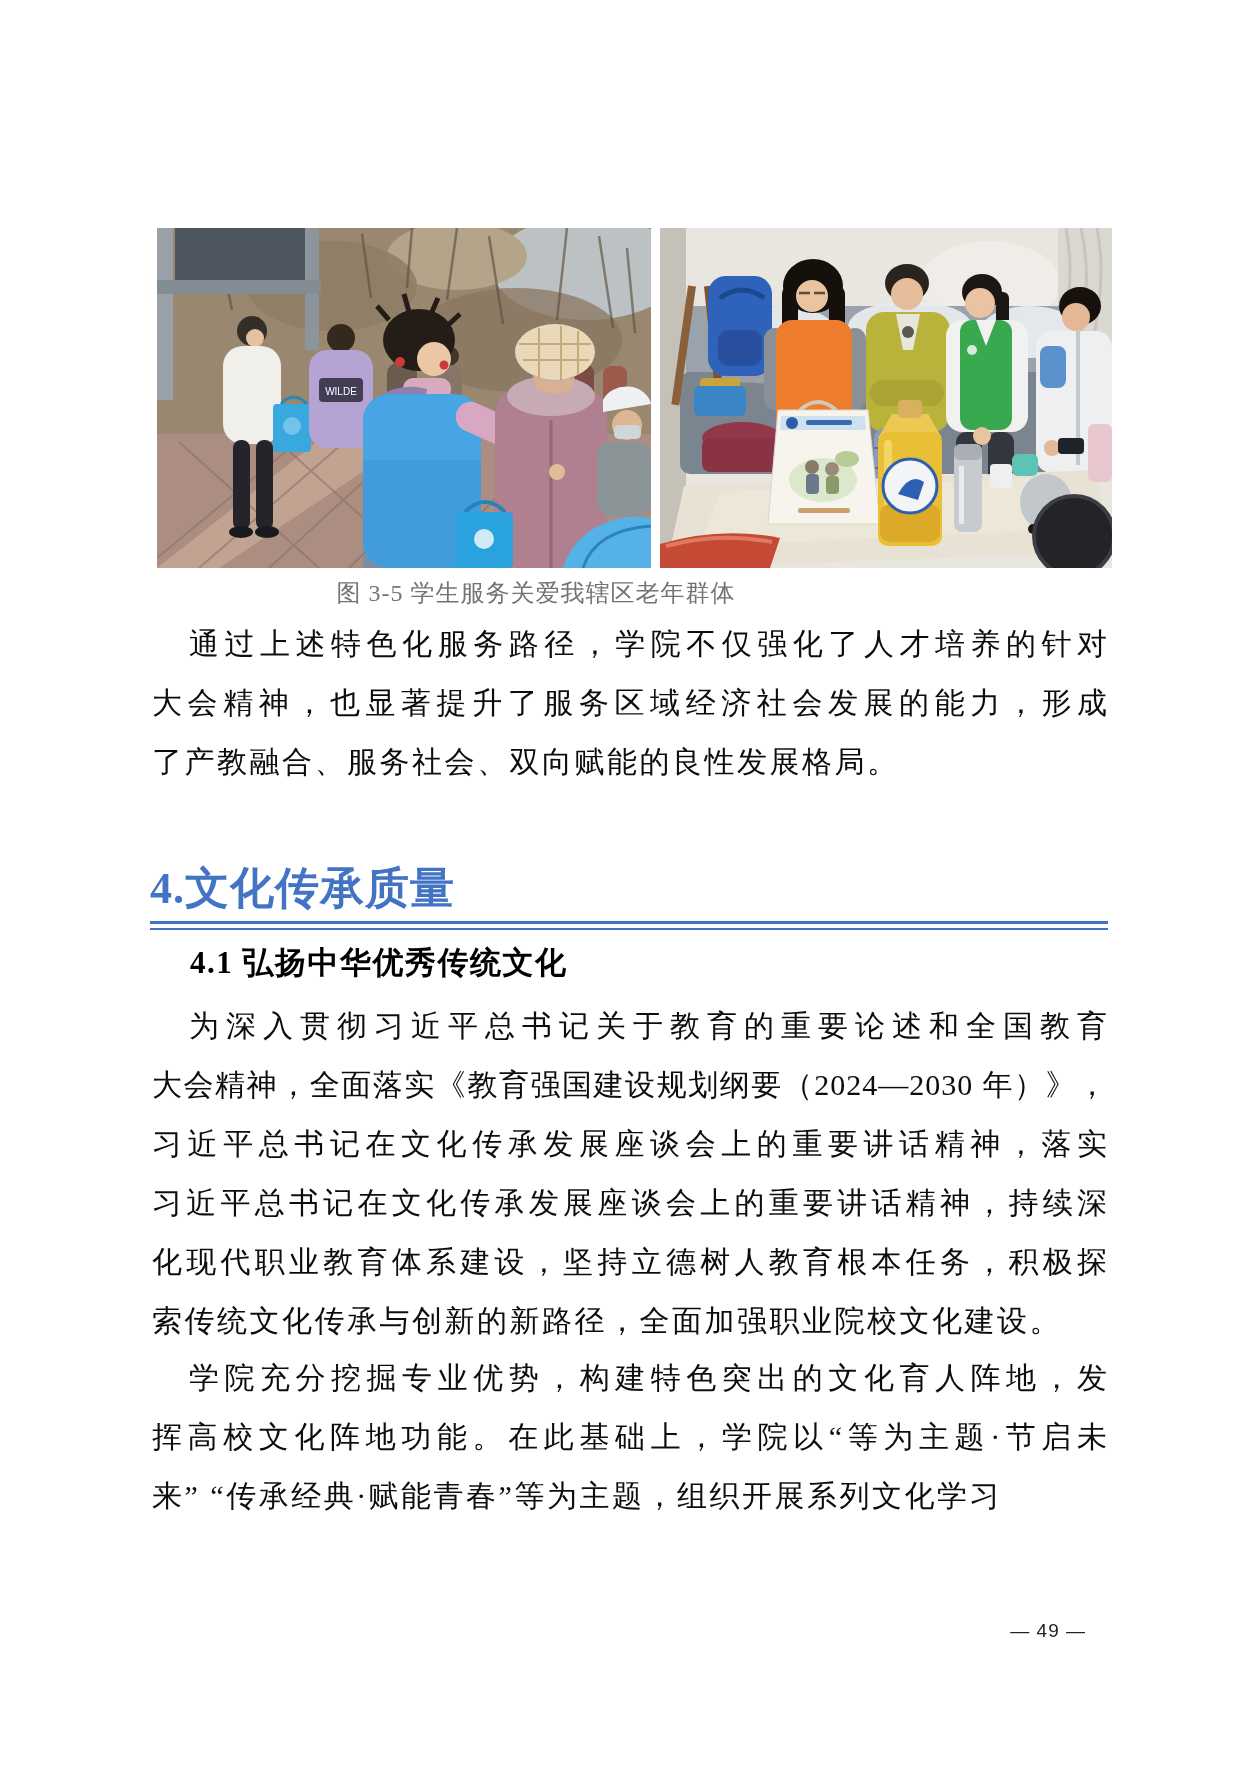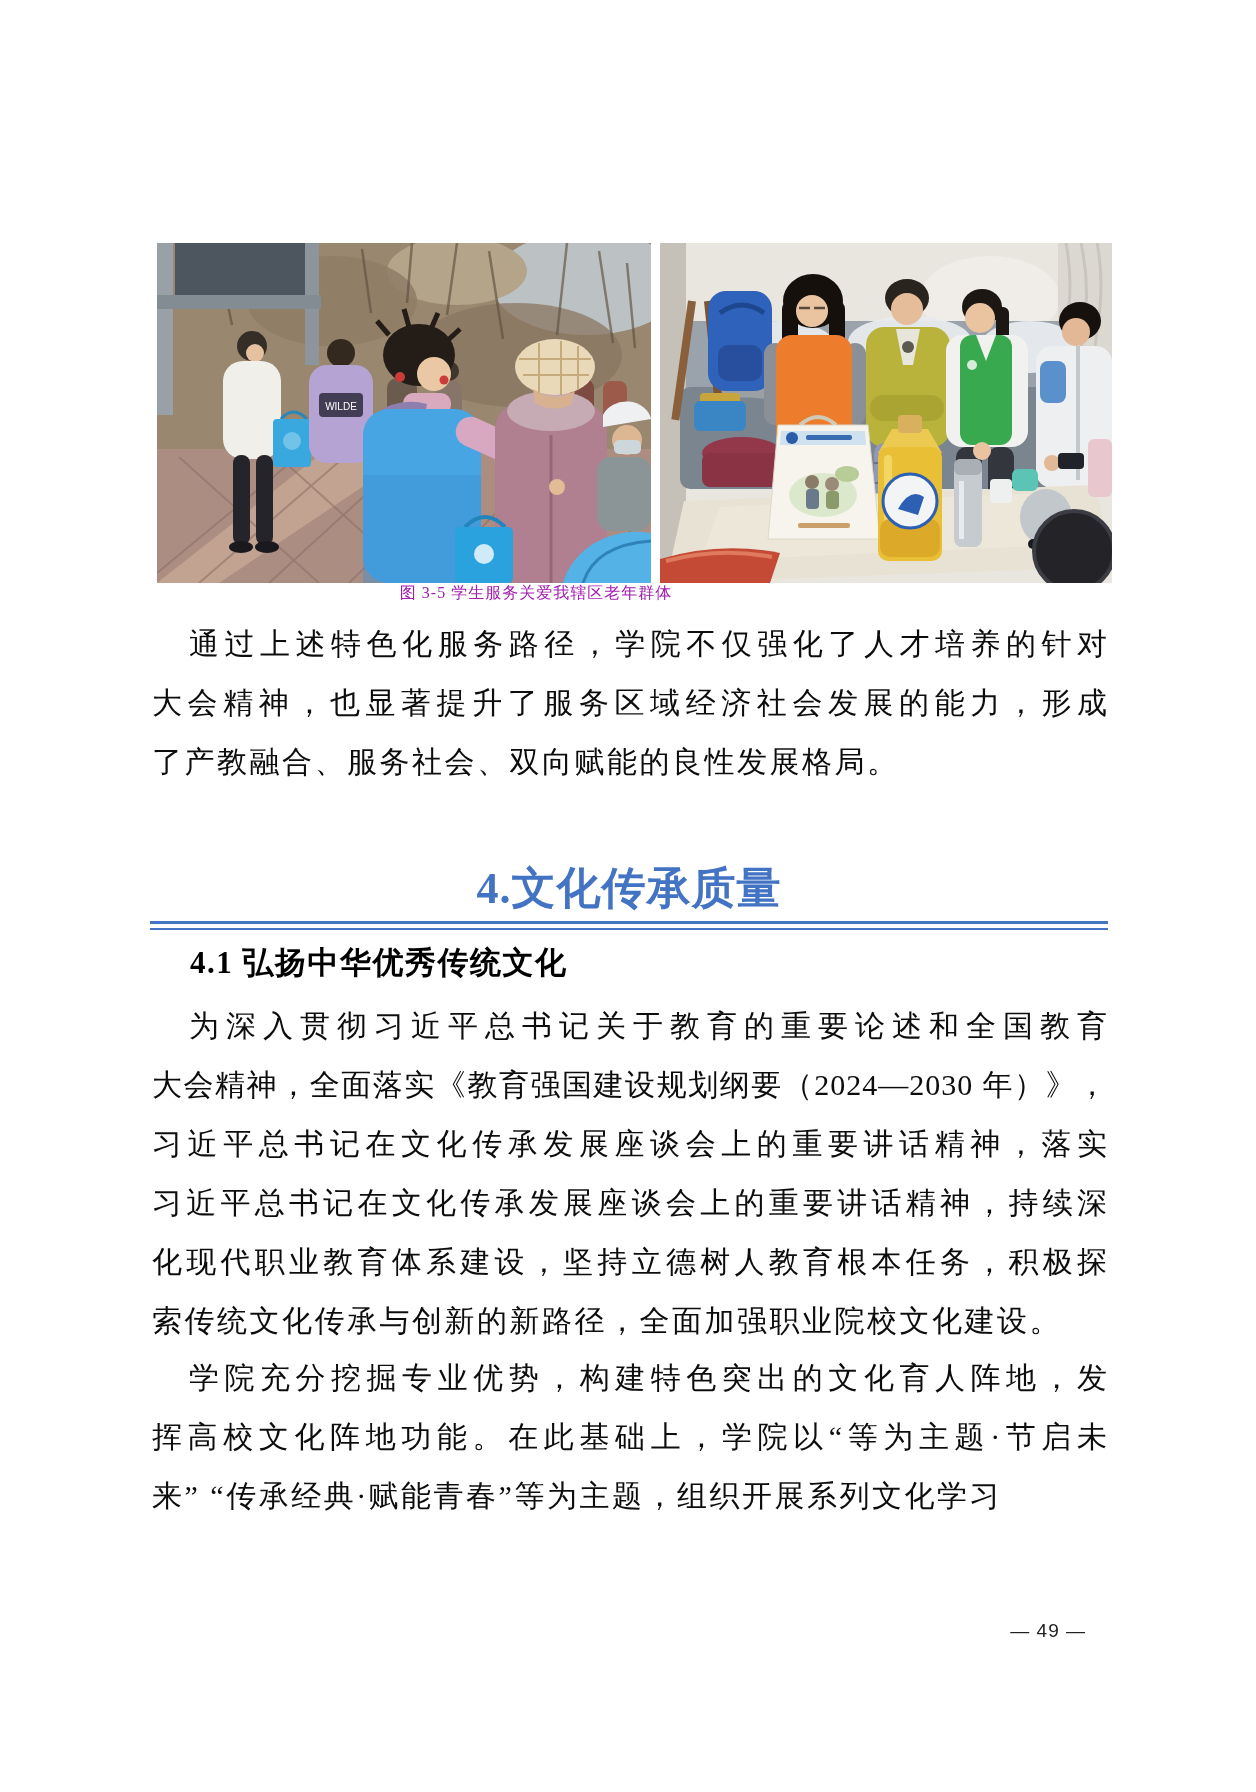--- a/index.html
+++ b/index.html
@@ -6,28 +6,28 @@
   html, body { background: #ffffff; }
   .page {
     position: relative;
     width: 1256px; height: 1792px;
     background: #ffffff;
     font-family: "Liberation Serif", "DejaVu Serif", serif;
     color: #0d0d0d;
     overflow: hidden;
   }
   .photos { position: absolute; left: 157px; top: 228px; display: flex; gap: 9px; }
-  .photo { height: 340px; overflow: hidden; background: #8b5cf6; margin-top: 15px; }
+  .photo { height: 340px; overflow: hidden; background: #8b5cf6; }
   .photo svg { display: block; width: 100%; height: 100%; }
   .photo.left  { width: 494px; }
   .photo.right { width: 452px; }
 
   .figure-caption {
     position: absolute; left: 150px; top: 580px; width: 772px;
-    text-align: center; font-size: 16px; letter-spacing: 1px; color: #a21caf;
+    text-align: center; font-size: 24px; letter-spacing: 1px; color: #737373;
     line-height: 26px;
   }
 
   .para { position: absolute; left: 152px; width: 956px; font-size: 30px; }
   .para .line {
     height: 59px; line-height: 59px;
     text-align: justify; text-align-last: justify;
     letter-spacing: 1px; overflow: hidden;
   }
   .para .line.first { text-indent: 37px; }
@@ -35,21 +35,20 @@
 
   .para.p1 { top: 614px; }
   .para.p2 { top: 996px; }
   .para.p3 { top: 1348px; }
 
   .section-heading {
     position: absolute; left: 150px; top: 862px; width: 958px;
     font-size: 44px; font-weight: bold; line-height: 54px;
     color: var(--color-heading_blue, #4374C4);
     letter-spacing: 1px;
-    text-align: center;
   }
   .section-rule {
     position: absolute; left: 150px; top: 921px; width: 958px; height: 9px;
     border-top: 3px solid var(--color-heading_blue, #4374C4);
     border-bottom: 2px solid var(--color-heading_blue, #4374C4);
   }
   .subsection-heading {
     position: absolute; left: 190px; top: 941px;
     font-size: 31px; font-weight: bold; line-height: 44px; color: #000;
     letter-spacing: 1.5px;

